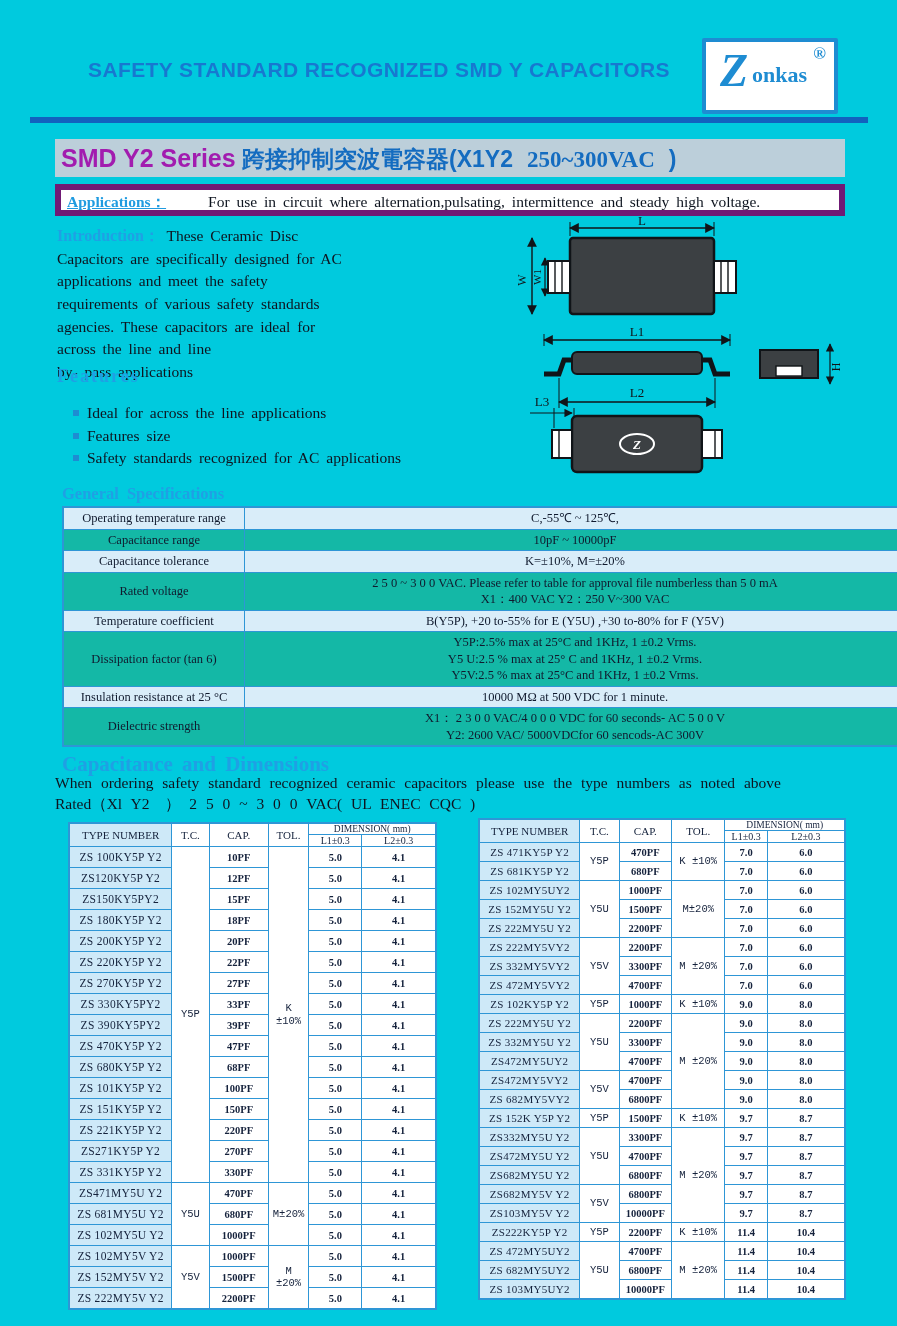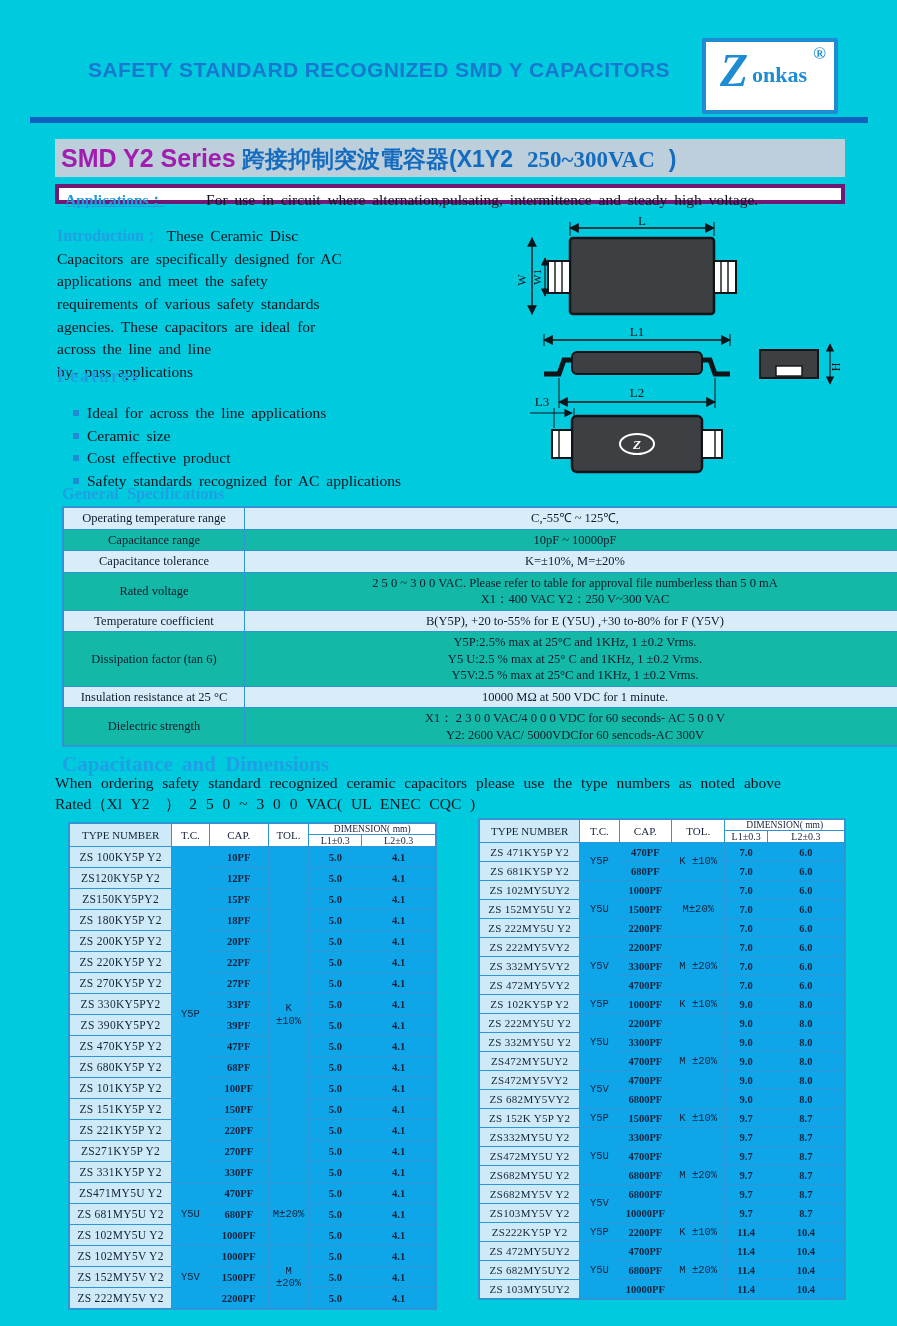--- a/index.html
+++ b/index.html
@@ -18,22 +18,22 @@
 
   
   .title-bar{position:absolute;left:55px;top:139px;width:790px;height:38px;background:#bccfda;
     white-space:nowrap;padding-left:6px;box-sizing:border-box;line-height:38px;}
   .title-series{font-family:"Liberation Sans",sans-serif;font-weight:800;font-size:25px;color:#a21caf;}
   .title-cjk{font-family:"Liberation Sans",sans-serif;font-weight:bold;font-size:23px;color:#146cc0;}
   .title-rating{font-family:"Liberation Serif",serif;font-weight:bold;font-size:23px;color:#146cc0;padding:0 14px;}
   .title-close{font-family:"Liberation Sans",sans-serif;font-weight:bold;font-size:23px;color:#146cc0;}
 
   
-  .apps-box{position:absolute;left:55px;top:184px;width:790px;height:20px;background:#fff;
-    border:4px solid #701a75;box-sizing:border-box;line-height:24px;white-space:nowrap;}
+  .apps-box{position:absolute;left:55px;top:184px;width:790px;height:32px;background:#fff;
+    border:6px solid #701a75;box-sizing:border-box;line-height:24px;white-space:nowrap;}
   .apps-label{font-size:15.5px;font-weight:bold;color:#1f9be0;text-decoration:underline;margin-left:6px;}
   .apps-text{font-size:15.5px;color:#0e141f;margin-left:38px;word-spacing:3px;}
 
   
   .intro{position:absolute;left:57px;top:224px;width:430px;font-size:15.5px;color:#0e141f;line-height:1.46;word-spacing:3px;}
   .intro-label{font-weight:bold;color:#1fa0e4;font-size:16px;}
   .intro-rest{white-space:pre-line;}
 
   
   .features{position:absolute;left:57px;top:366px;width:430px;}
@@ -53,21 +53,21 @@
   
   .spec-table{position:absolute;left:62px;top:506px;width:845px;border-collapse:collapse;
     border:2px solid #2e96d6;background:#14b8a6;}
   .spec-table td{border:1px solid #2e96d6;font-size:12.5px;color:#101a2e;text-align:center;
     padding:2px 4px;line-height:1.32;}
   .spec-table td.spec-label{width:172px;}
   .spec-table td.spec-value{white-space:pre-line;}
   .spec-table tr.tint td{background:#d9edf9;}
 
   
-  .cap-table{position:absolute;border-collapse:collapse;border:2px solid #2e96d6;background:#0ea5e9;table-layout:fixed;}
+  .cap-table{position:absolute;border-collapse:collapse;border:2px solid #2e96d6;background:#ffffff;table-layout:fixed;}
   .cap-left{left:68px;top:822px;width:369px;}
   .cap-right{left:478px;top:818px;width:368px;}
   .cap-table th,.cap-table td{border:1px solid #2e96d6;color:#15223c;text-align:center;padding:0 1px;overflow:hidden;}
   .cap-table th{font-weight:normal;background:#fff;}
   .cap-table th.h-type{background:#cee9f8;font-size:11px;}
   .cap-table .h-plain{font-size:11px;}
   .cap-table .h-dim{font-size:9.5px;}
   .cap-table .h-sub{font-size:10px;}
   .cap-left col.c-type{width:101px}.cap-left col.c-tc{width:37px}.cap-left col.c-cap{width:58px}
   .cap-left col.c-tol{width:40px}.cap-left col.c-l1{width:52px}.cap-left col.c-l2{width:73px}
@@ -109,22 +109,21 @@
 requirements of various safety standards
 agencies. These capacitors are ideal for
 across the line and line
 by- pass applications</div>
   </div>
 
   <div class="features">
     <div class="features-title">Features</div>
     <ul>
         <li><span class="bullet"></span><span>Ideal for across the line applications</span></li>
-        <li><span class="bullet"></span><span>Ceramic size</span></li>
-        <li><span class="bullet"></span><span>Cost effective product</span></li>
+        <li><span class="bullet"></span><span>Features size</span></li>
         <li><span class="bullet"></span><span>Safety standards recognized for AC applications</span></li>
       </ul>
   </div>
 
   <svg class="diagrams" width="375" height="262" viewBox="0 0 375 262">
     <defs>
       <marker id="ar" viewBox="0 0 10 10" refX="9" refY="5" markerWidth="7" markerHeight="7" orient="auto-start-reverse">
         <path d="M0,0L10,5L0,10z" fill="#101418"></path>
       </marker>
     </defs>

